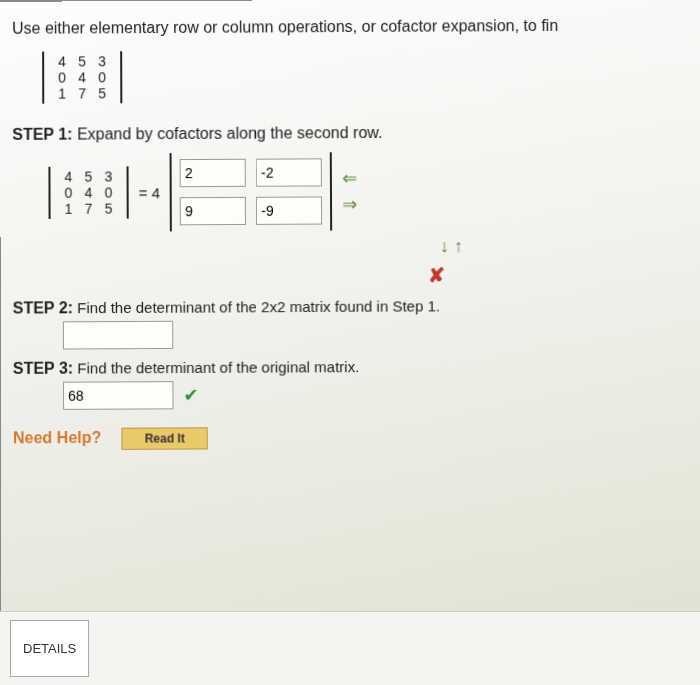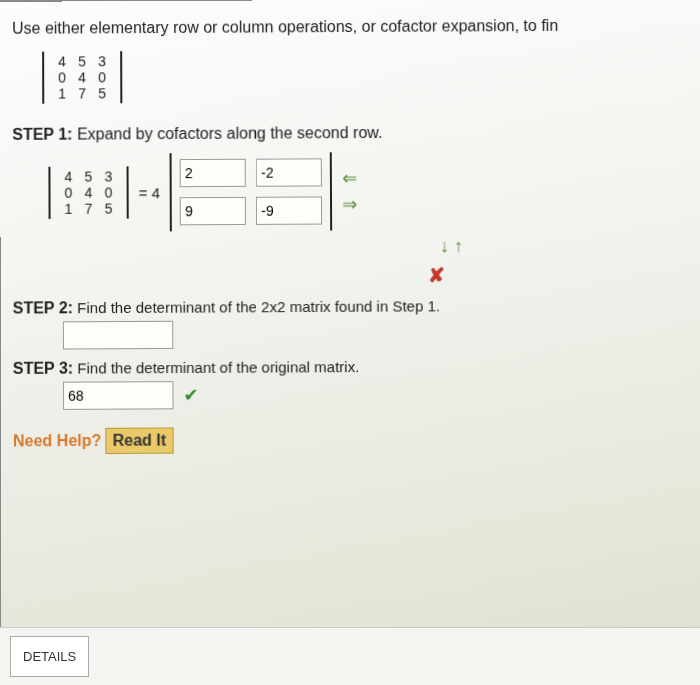--- a/index.html
+++ b/index.html
@@ -31,24 +31,24 @@
   .big-bar { border-left: 2px solid #222; border-right: 2px solid #222; padding: 6px 8px; display: inline-grid; grid-template-columns: auto auto; gap: 10px; align-items: center;}
   .txtbox { width: 56px; height: 22px; border: 1px solid #999; background: #fdfdfa; padding: 2px 4px; font-size: 14px; display: inline-block; }
   .txtbox.lg { width: 100px; }
   .arrow-col { display:flex; flex-direction:column; gap:4px; color:#5a8f3a; font-size:18px;}
   .arrow-row { text-align:center; color:#5a8f3a; font-size:18px; margin: 6px 0 6px 200px;}
   .x-mark { color:#c0392b; font-size:20px; font-weight:bold; text-align:center; margin: 4px 0 10px 170px;}
   .step-block { margin: 10px 0 0 0; }
   .step3-line { display:flex; align-items:center; gap:10px; margin: 4px 0 0 50px; }
   .check { color:#2e8b2e; font-size:18px; }
   .help { margin-top: 18px; }
-  .help-label { color:#d9772b; font-weight:bold; font-size:16px; margin-right:0;}
-  .read-btn { display:inline-block; background:#e9c96a; border:1px solid #b89a3a; padding:3px 6px; font-size:16px; font-weight:bold; color:#333;}
+  .help-label { color:#d9772b; font-weight:bold; font-size:16px; margin-right:16px;}
+  .read-btn { display:inline-block; background:#e9c96a; border:1px solid #b89a3a; padding:3px 22px; font-size:12px; font-weight:bold; color:#333;}
   .footer { position:absolute; bottom:0; left:0; right:0; background:#f4f4f0; border-top:1px solid #ccc; padding:8px 10px; display:flex; align-items:center; gap:20px; font-size:15px; color:#333;}
-  .details-btn { border:1px solid #aaa; padding:12px 12px; background:#fff; font-size:13px;}
+  .details-btn { border:1px solid #aaa; padding:20px 12px; background:#fff; font-size:13px;}
 </style>
 </head>
 <body>
 
 <div class="page">
 
   <div class="prompt">Use either elementary row or column operations, or cofactor expansion, to fin</div>
 
   <div class="matrix">
     <div class="row"><span>4</span><span>5</span><span>3</span></div>

